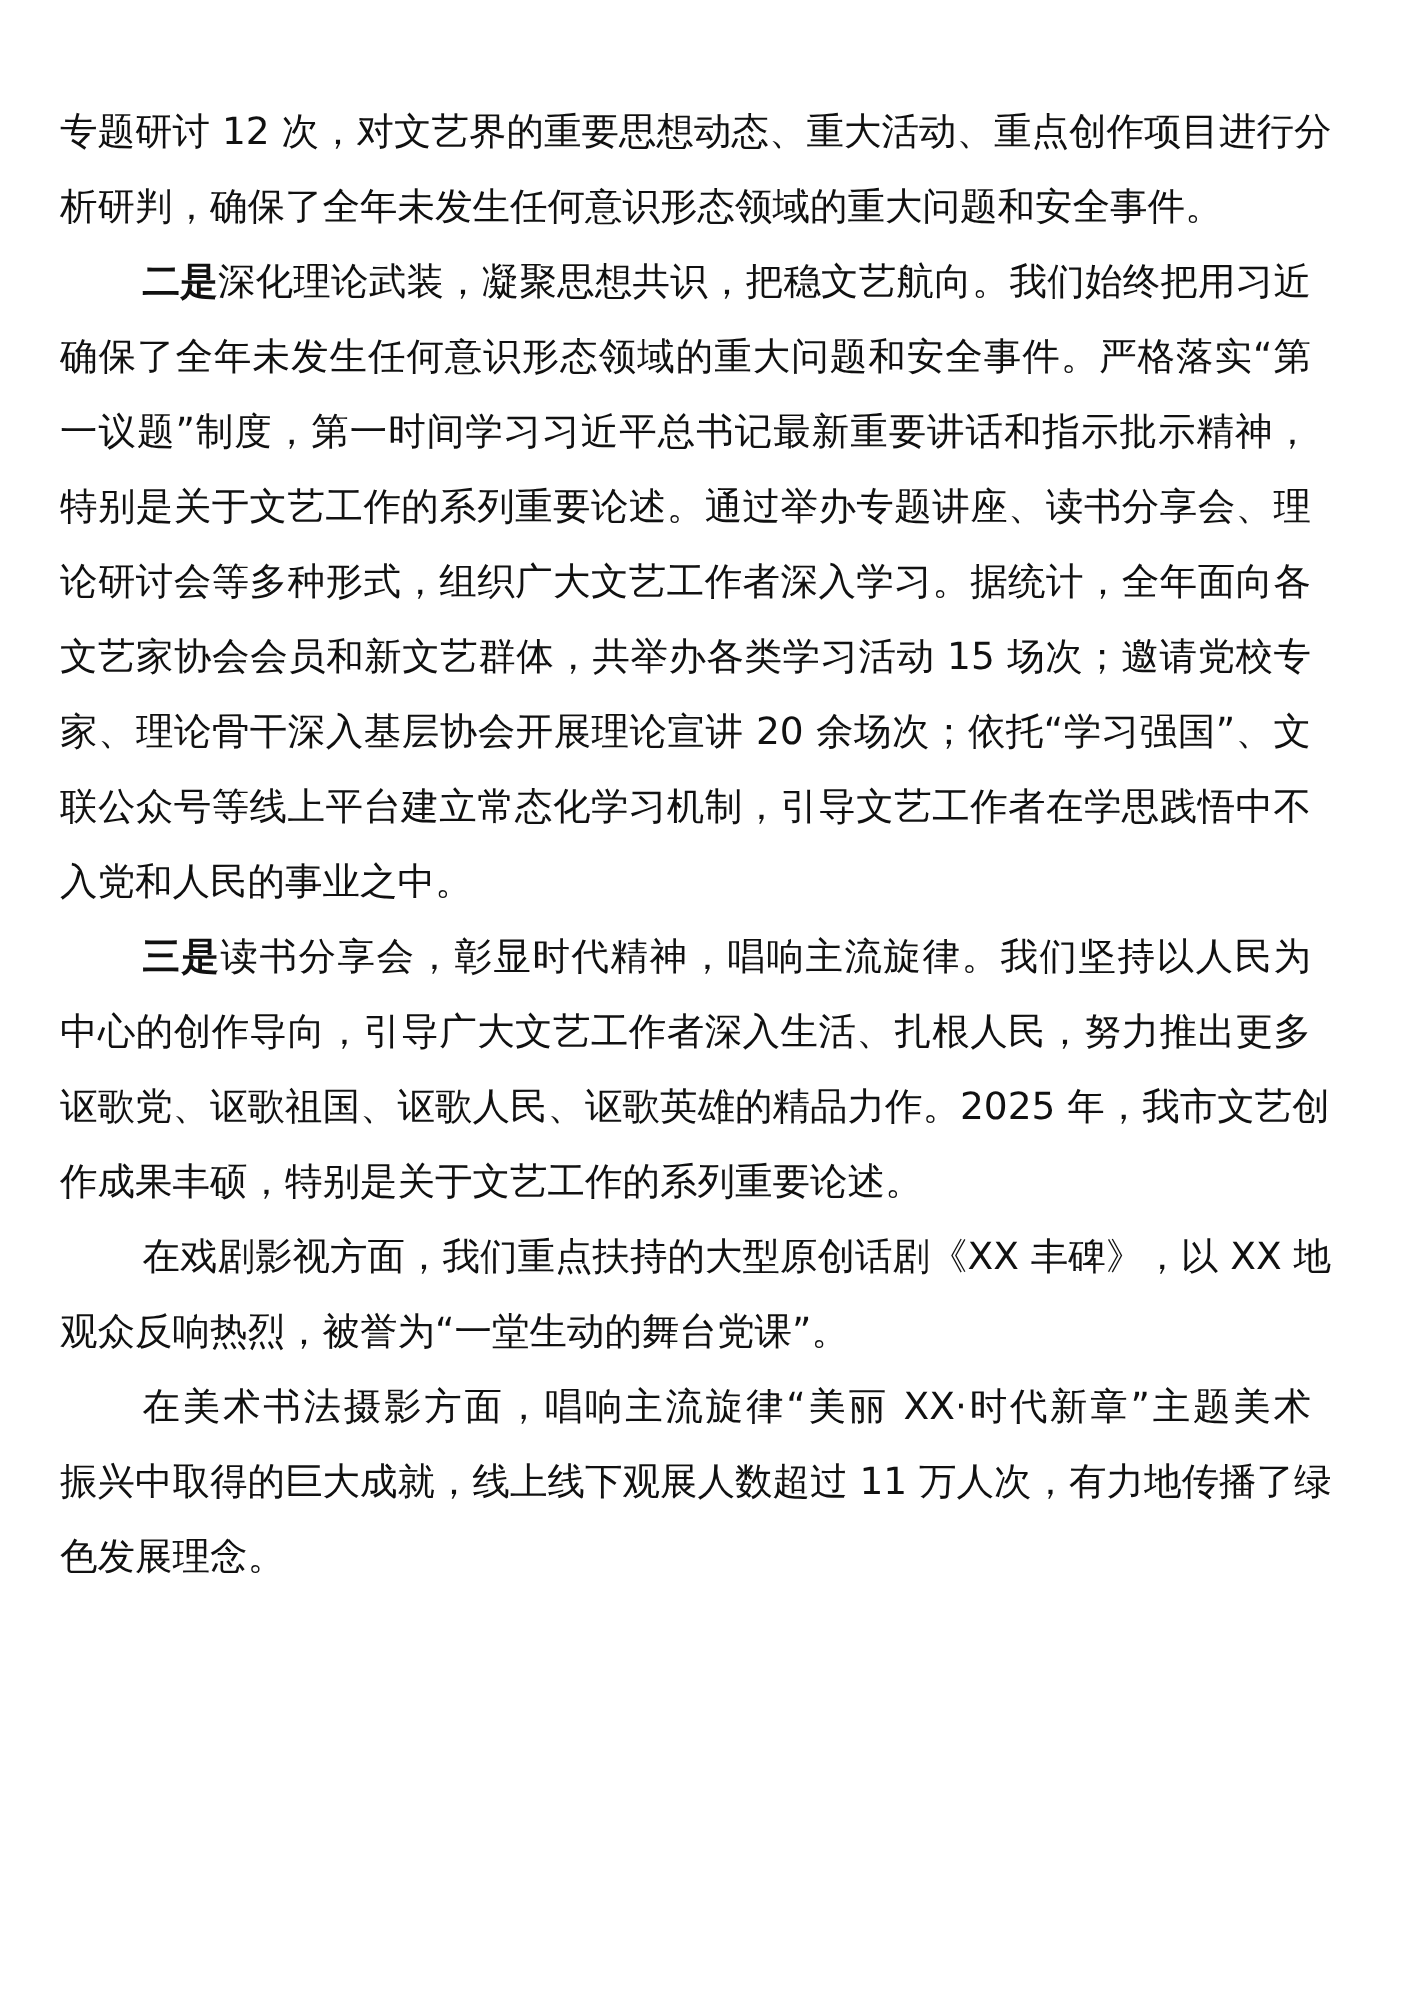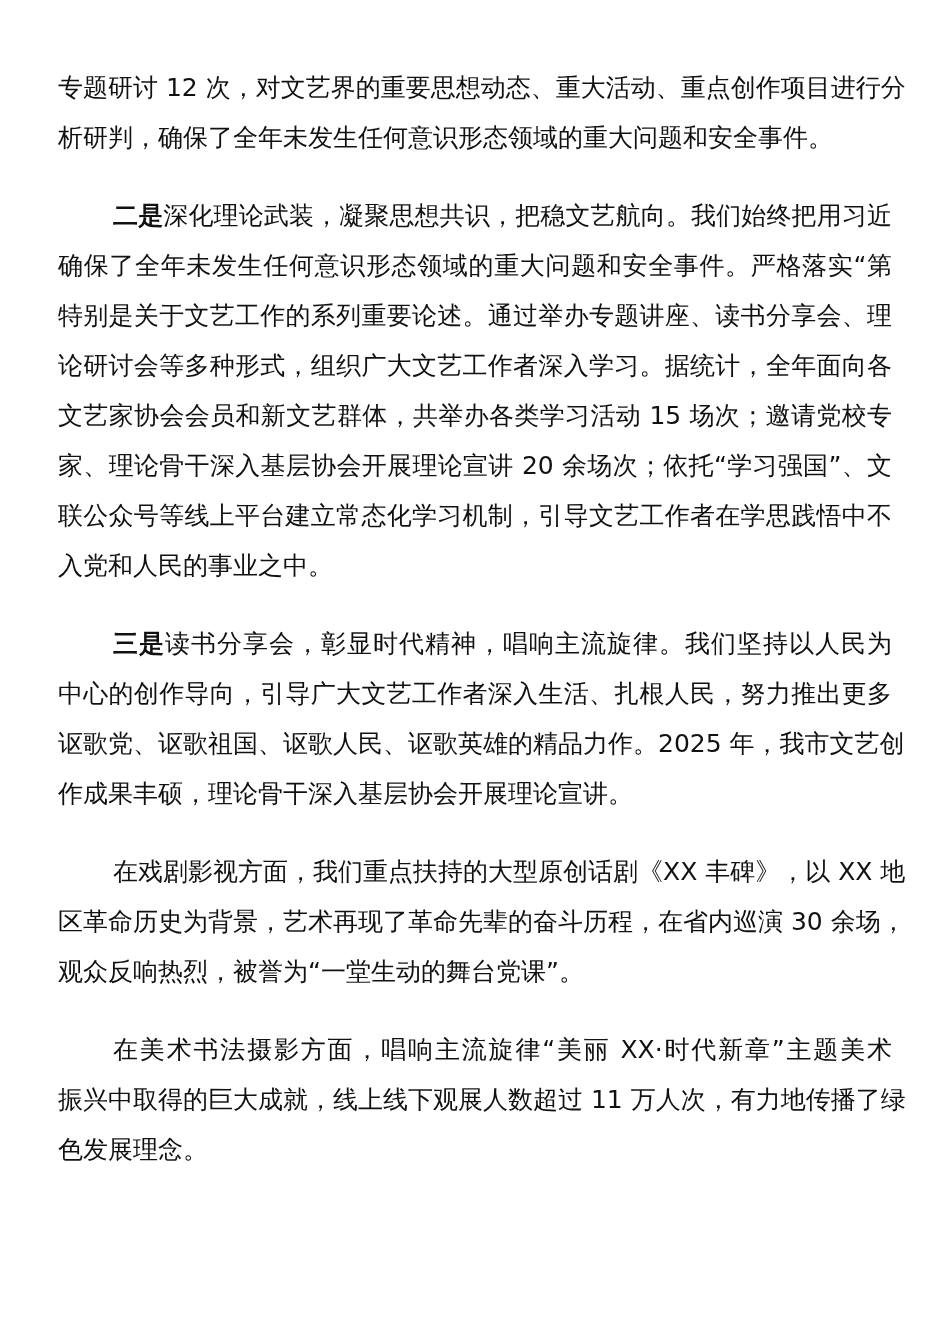--- a/index.html
+++ b/index.html
@@ -10,21 +10,21 @@
     body {
       width: 950px;
       height: 1344px;
       position: relative;
       overflow: hidden;
       font-family: "DejaVu Sans", "Liberation Sans", sans-serif;
       color: #111111;
     }
     .page {
       position: absolute;
-      left: 58px;
+      left: 40px;
       top: 68px;
       width: 834px;
     }
     .para {
       margin: 0;
     }
     .line {
       display: block;
       height: 50px;
       line-height: 40px;
@@ -32,57 +32,56 @@
       white-space: nowrap;
       text-align: justify;
       text-align-last: justify;
       letter-spacing: 0;
     }
     .line.last {
       text-align-last: left;
     }
     .indent {
       padding-left: 55px;
-      margin-top: 28px;
     }
     .bold {
       font-weight: bold;
     }
   </style>
 </head>
 <body>
 
 <div class="page">
 
   <div class="para">
     <span class="line">专题研讨 12 次，对文艺界的重要思想动态、重大活动、重点创作项目进行分</span>
     <span class="line last">析研判，确保了全年未发生任何意识形态领域的重大问题和安全事件。</span>
   </div>
 
   <div class="para">
     <span class="line indent"><span class="bold">二是</span><span>深化理论武装，凝聚思想共识，把稳文艺航向。我们始终把用习近</span></span>
     <span class="line">确保了全年未发生任何意识形态领域的重大问题和安全事件。严格落实“第</span>
+    <span class="line">一议题”制度，第一时间学习习近平总书记最新重要讲话和指示批示精神，</span>
     <span class="line">特别是关于文艺工作的系列重要论述。通过举办专题讲座、读书分享会、理</span>
     <span class="line">论研讨会等多种形式，组织广大文艺工作者深入学习。据统计，全年面向各</span>
     <span class="line">文艺家协会会员和新文艺群体，共举办各类学习活动 15 场次；邀请党校专</span>
     <span class="line">家、理论骨干深入基层协会开展理论宣讲 20 余场次；依托“学习强国”、文</span>
     <span class="line">联公众号等线上平台建立常态化学习机制，引导文艺工作者在学思践悟中不</span>
     <span class="line last">入党和人民的事业之中。</span>
   </div>
 
   <div class="para">
     <span class="line indent"><span class="bold">三是</span><span>读书分享会，彰显时代精神，唱响主流旋律。我们坚持以人民为</span></span>
     <span class="line">中心的创作导向，引导广大文艺工作者深入生活、扎根人民，努力推出更多</span>
     <span class="line">讴歌党、讴歌祖国、讴歌人民、讴歌英雄的精品力作。2025 年，我市文艺创</span>
-    <span class="line last">作成果丰硕，理论骨干深入基层协会开展理论宣讲。</span>
+    <span class="line last">作成果丰硕，特别是关于文艺工作的系列重要论述。</span>
   </div>
 
   <div class="para">
     <span class="line indent">在戏剧影视方面，我们重点扶持的大型原创话剧《XX 丰碑》，以 XX 地</span>
-    <span class="line">区革命历史为背景，艺术再现了革命先辈的奋斗历程，在省内巡演 30 余场，</span>
     <span class="line last">观众反响热烈，被誉为“一堂生动的舞台党课”。</span>
   </div>
 
   <div class="para">
     <span class="line indent">在美术书法摄影方面，唱响主流旋律“美丽 XX·时代新章”主题美术</span>
     <span class="line">振兴中取得的巨大成就，线上线下观展人数超过 11 万人次，有力地传播了绿</span>
     <span class="line last">色发展理念。</span>
   </div>
 
 </div>

